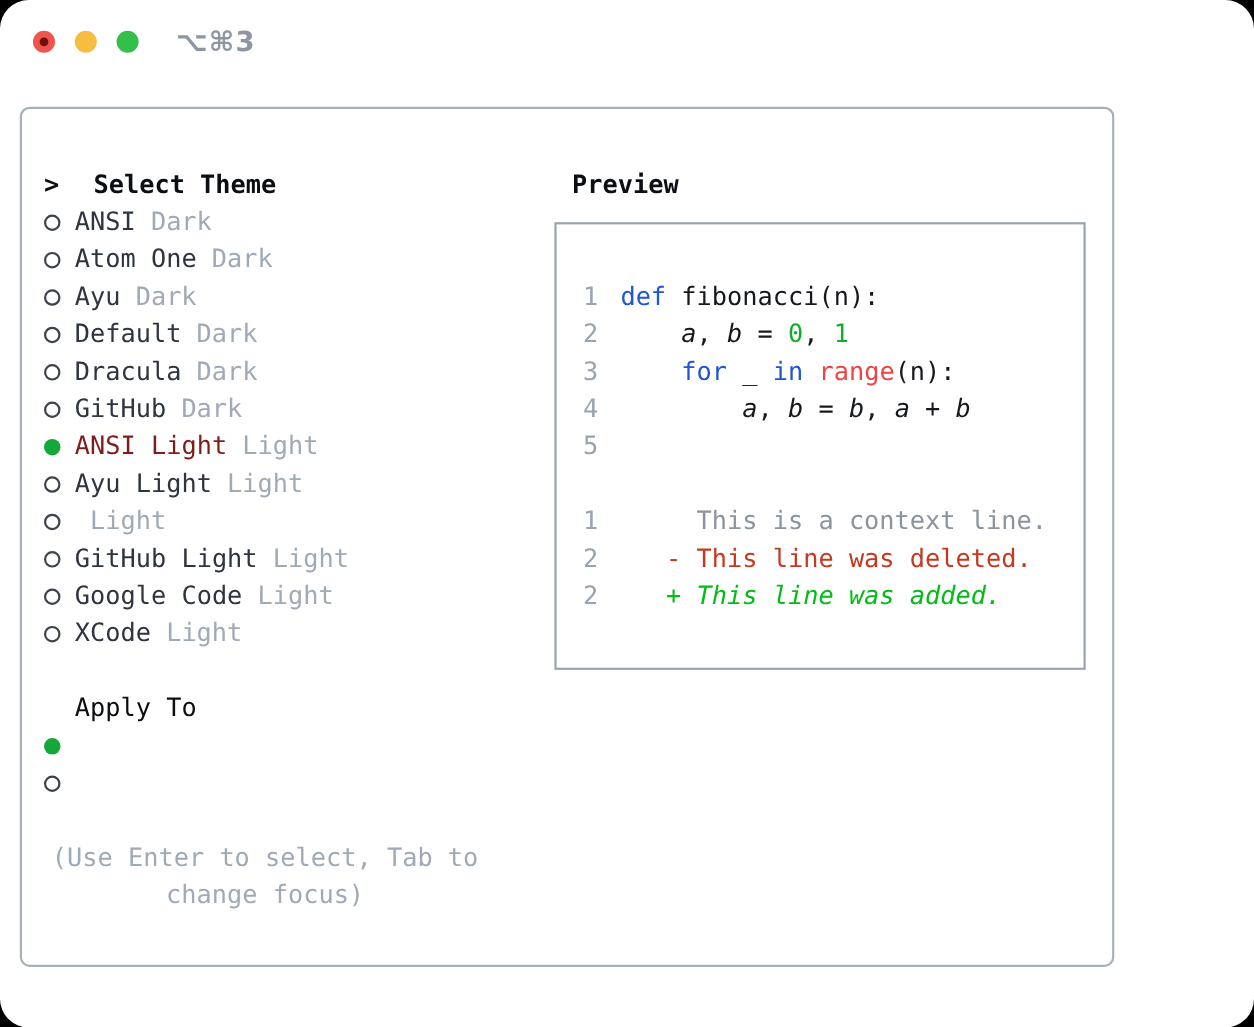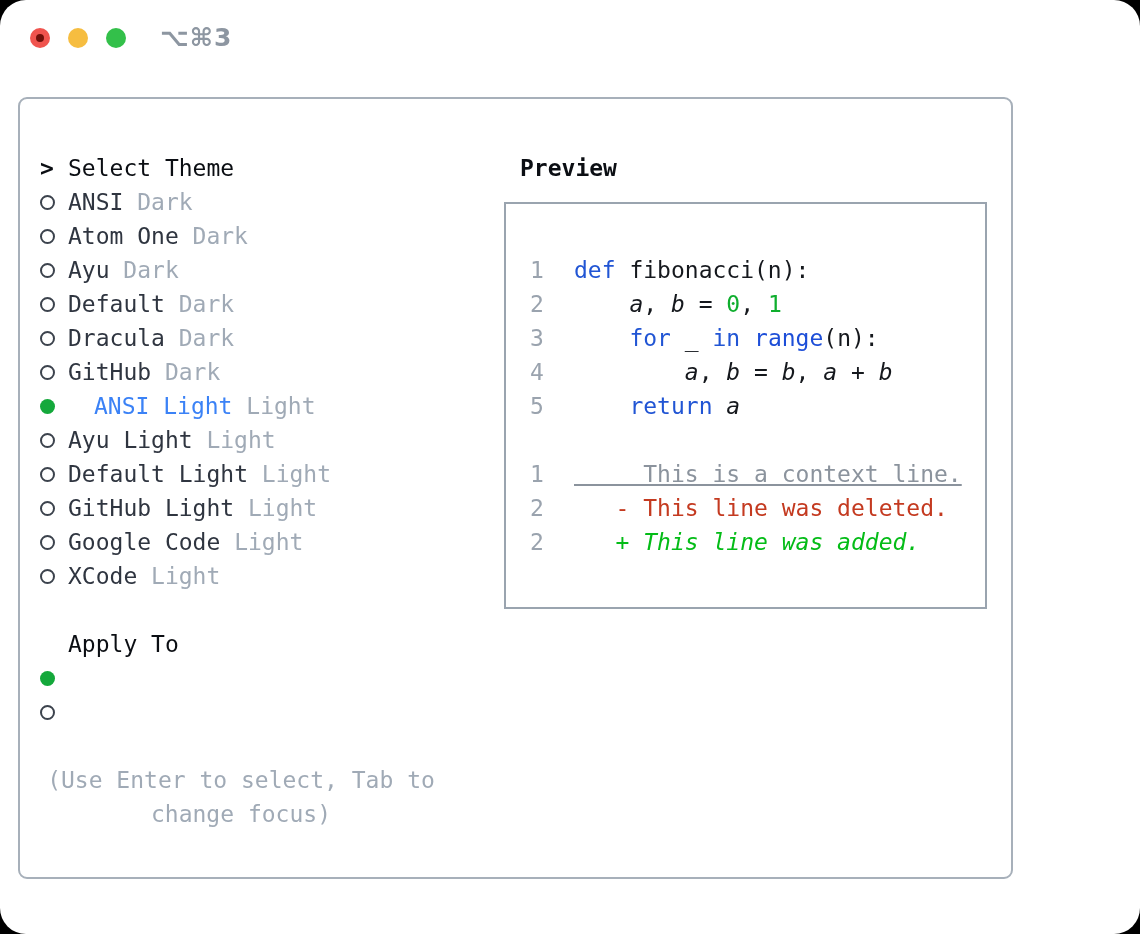--- a/index.html
+++ b/index.html
@@ -29,44 +29,44 @@
   .rightcol { position:absolute; left:484px; top:52px; }
 
   .row { display:flex; align-items:center; height:34px; font-size:23px; white-space:pre; }
   .marker { width:28px; display:flex; align-items:center; }
   .ring {
     width:15px; height:15px; box-sizing:border-box;
     border:2px solid #3c434d; border-radius:50%; background:#fff;
   }
   .disc { width:15px; height:15px; border-radius:50%; background:#14a83b; }
   .prompt { font-weight:700; color:#0b0e13; width:28px; }
-  .header-label { font-weight:400; color:#0b0e13; }
+  .header-label { font-weight:700; color:#0b0e13;margin-left:17px; }
   .apply-label { color:#0b0e13; }
   .label { color:#2f3540; }
-  .row.selected .label { color:#3b82f6;margin-left:26px; }
+  .row.selected .label { color:#7f1d1d; }
   .variant { color:#a0aab6; margin-left:0.6em; }
   .spacer { height:34px; }
   .hint { width:402px; font-size:23px; line-height:34px; color:#a0aab6;text-align:center; }
 
   
   .preview-header { height:34px; line-height:34px; font-size:23px; font-weight:700; color:#0b0e13;margin-left:16px; }
   .preview-box {
     margin-top:17px; width:483px; height:407px; box-sizing:border-box;
     border:2px solid #9aa4af; background:#fff;
     padding:49px 0 0 24px; overflow:hidden;
   }
   .pline { display:flex; height:34px; line-height:34px; font-size:23px; white-space:pre; }
   .ln { width:34px; color:#9aa3ae; flex:none; }
-  .content { white-space:pre;margin-left:10px; }
+  .content { white-space:pre; }
   .seg-plain   { color:#15181d; }
   .seg-keyword { color:#2155d4; }
-  .seg-builtin { color:#1d4ed8; }
+  .seg-builtin { color:#ef4444; }
   .seg-number  { color:#0fae2e; }
   .seg-var     { color:#15181d; font-style:italic; }
-  .seg-context { color:#8b939d;text-decoration:underline; }
+  .seg-context { color:#8b939d; }
   .seg-deleted { color:#c43a20; }
   .seg-added   { color:#04bc17;font-style:italic; }
   .blank-line { height:34px; }
 </style>
 </head>
 <body>
 
 <div class="window">
 
   <div class="titlebar">
@@ -90,21 +90,21 @@
 
       <div id="theme-list">
           <div class="row"><span class="marker"><span class="ring"></span></span><span class="label">ANSI</span><span class="variant">Dark</span></div>
           <div class="row"><span class="marker"><span class="ring"></span></span><span class="label">Atom One</span><span class="variant">Dark</span></div>
           <div class="row"><span class="marker"><span class="ring"></span></span><span class="label">Ayu</span><span class="variant">Dark</span></div>
           <div class="row"><span class="marker"><span class="ring"></span></span><span class="label">Default</span><span class="variant">Dark</span></div>
           <div class="row"><span class="marker"><span class="ring"></span></span><span class="label">Dracula</span><span class="variant">Dark</span></div>
           <div class="row"><span class="marker"><span class="ring"></span></span><span class="label">GitHub</span><span class="variant">Dark</span></div>
           <div class="row selected"><span class="marker"><span class="disc"></span></span><span class="label">ANSI Light</span><span class="variant">Light</span></div>
           <div class="row"><span class="marker"><span class="ring"></span></span><span class="label">Ayu Light</span><span class="variant">Light</span></div>
-          <div class="row"><span class="marker"><span class="ring"></span></span><span class="label">Default Light</span><span class="variant">Light</span></div>
+          <div class="row"><span class="marker"><span class="ring"></span></span><span class="variant">Light</span></div>
           <div class="row"><span class="marker"><span class="ring"></span></span><span class="label">GitHub Light</span><span class="variant">Light</span></div>
           <div class="row"><span class="marker"><span class="ring"></span></span><span class="label">Google Code</span><span class="variant">Light</span></div>
           <div class="row"><span class="marker"><span class="ring"></span></span><span class="label">XCode</span><span class="variant">Light</span></div>
         </div>
 
       <div class="spacer"></div>
 
       <div class="row">
         <span class="marker"></span>
         <span class="apply-label">Apply To</span>
@@ -121,21 +121,21 @@
     </div>
 
     <div class="rightcol">
       <div class="preview-header">Preview</div>
       <div class="preview-box">
         <div id="code-block">
             <div class="pline"><span class="ln">1</span><span class="content"><span class="seg-keyword">def</span><span class="seg-plain"> fibonacci(n):</span></span></div>
             <div class="pline"><span class="ln">2</span><span class="content"><span class="seg-plain">    </span><span class="seg-var">a</span><span class="seg-plain">, </span><span class="seg-var">b</span><span class="seg-plain"> = </span><span class="seg-number">0</span><span class="seg-plain">, </span><span class="seg-number">1</span></span></div>
             <div class="pline"><span class="ln">3</span><span class="content"><span class="seg-plain">    </span><span class="seg-keyword">for</span><span class="seg-plain"> _ </span><span class="seg-keyword">in</span><span class="seg-plain"> </span><span class="seg-builtin">range</span><span class="seg-plain">(n):</span></span></div>
             <div class="pline"><span class="ln">4</span><span class="content"><span class="seg-plain">        </span><span class="seg-var">a</span><span class="seg-plain">, </span><span class="seg-var">b</span><span class="seg-plain"> = </span><span class="seg-var">b</span><span class="seg-plain">, </span><span class="seg-var">a</span><span class="seg-plain"> + </span><span class="seg-var">b</span></span></div>
-            <div class="pline"><span class="ln">5</span><span class="content"><span class="seg-plain">    </span><span class="seg-keyword">return</span><span class="seg-plain"> </span><span class="seg-var">a</span></span></div>
+            <div class="pline"><span class="ln">5</span></div>
           </div>
         <div class="blank-line"></div>
         <div id="diff-block">
             <div class="pline"><span class="ln">1</span><span class="content"><span class="seg-context">     This is a context line.</span></span></div>
             <div class="pline"><span class="ln">2</span><span class="content"><span class="seg-plain">   </span><span class="seg-deleted">- This line was deleted.</span></span></div>
             <div class="pline"><span class="ln">2</span><span class="content"><span class="seg-plain">   </span><span class="seg-added">+ This line was added.</span></span></div>
           </div>
       </div>
     </div>
 

